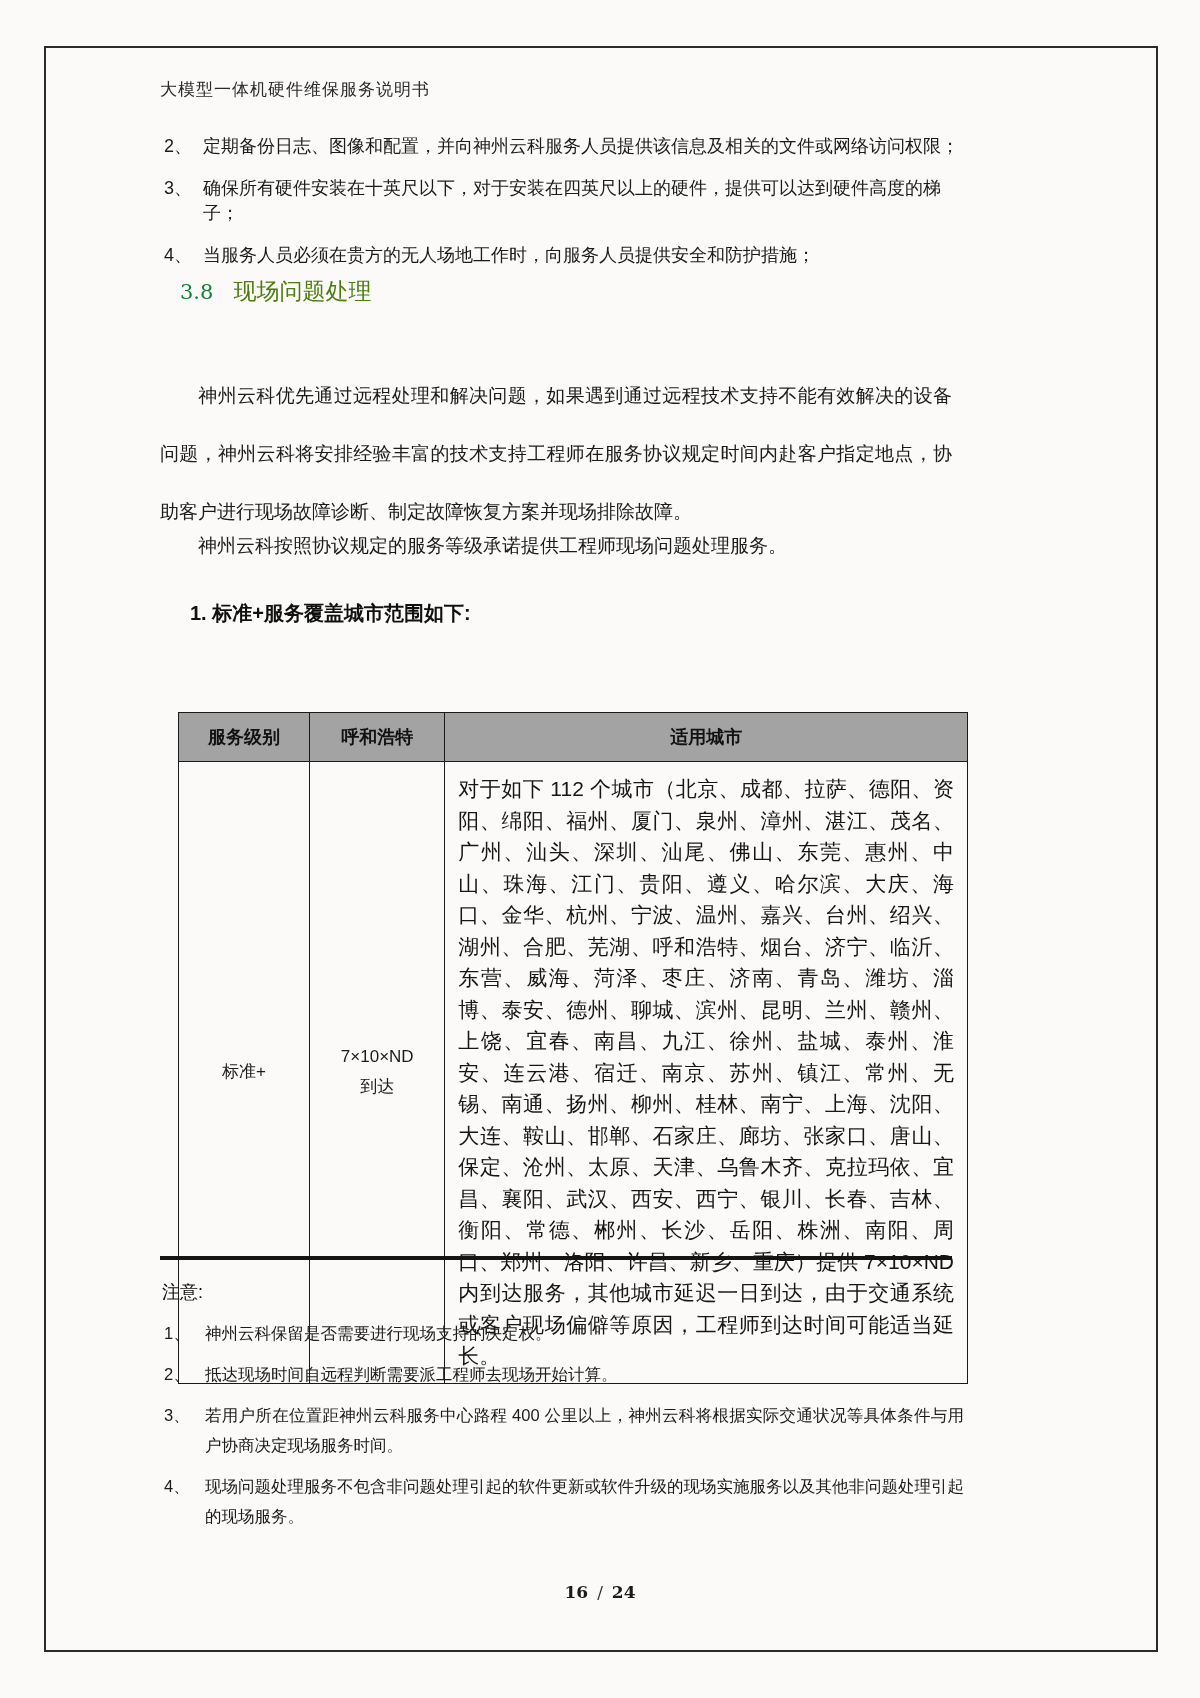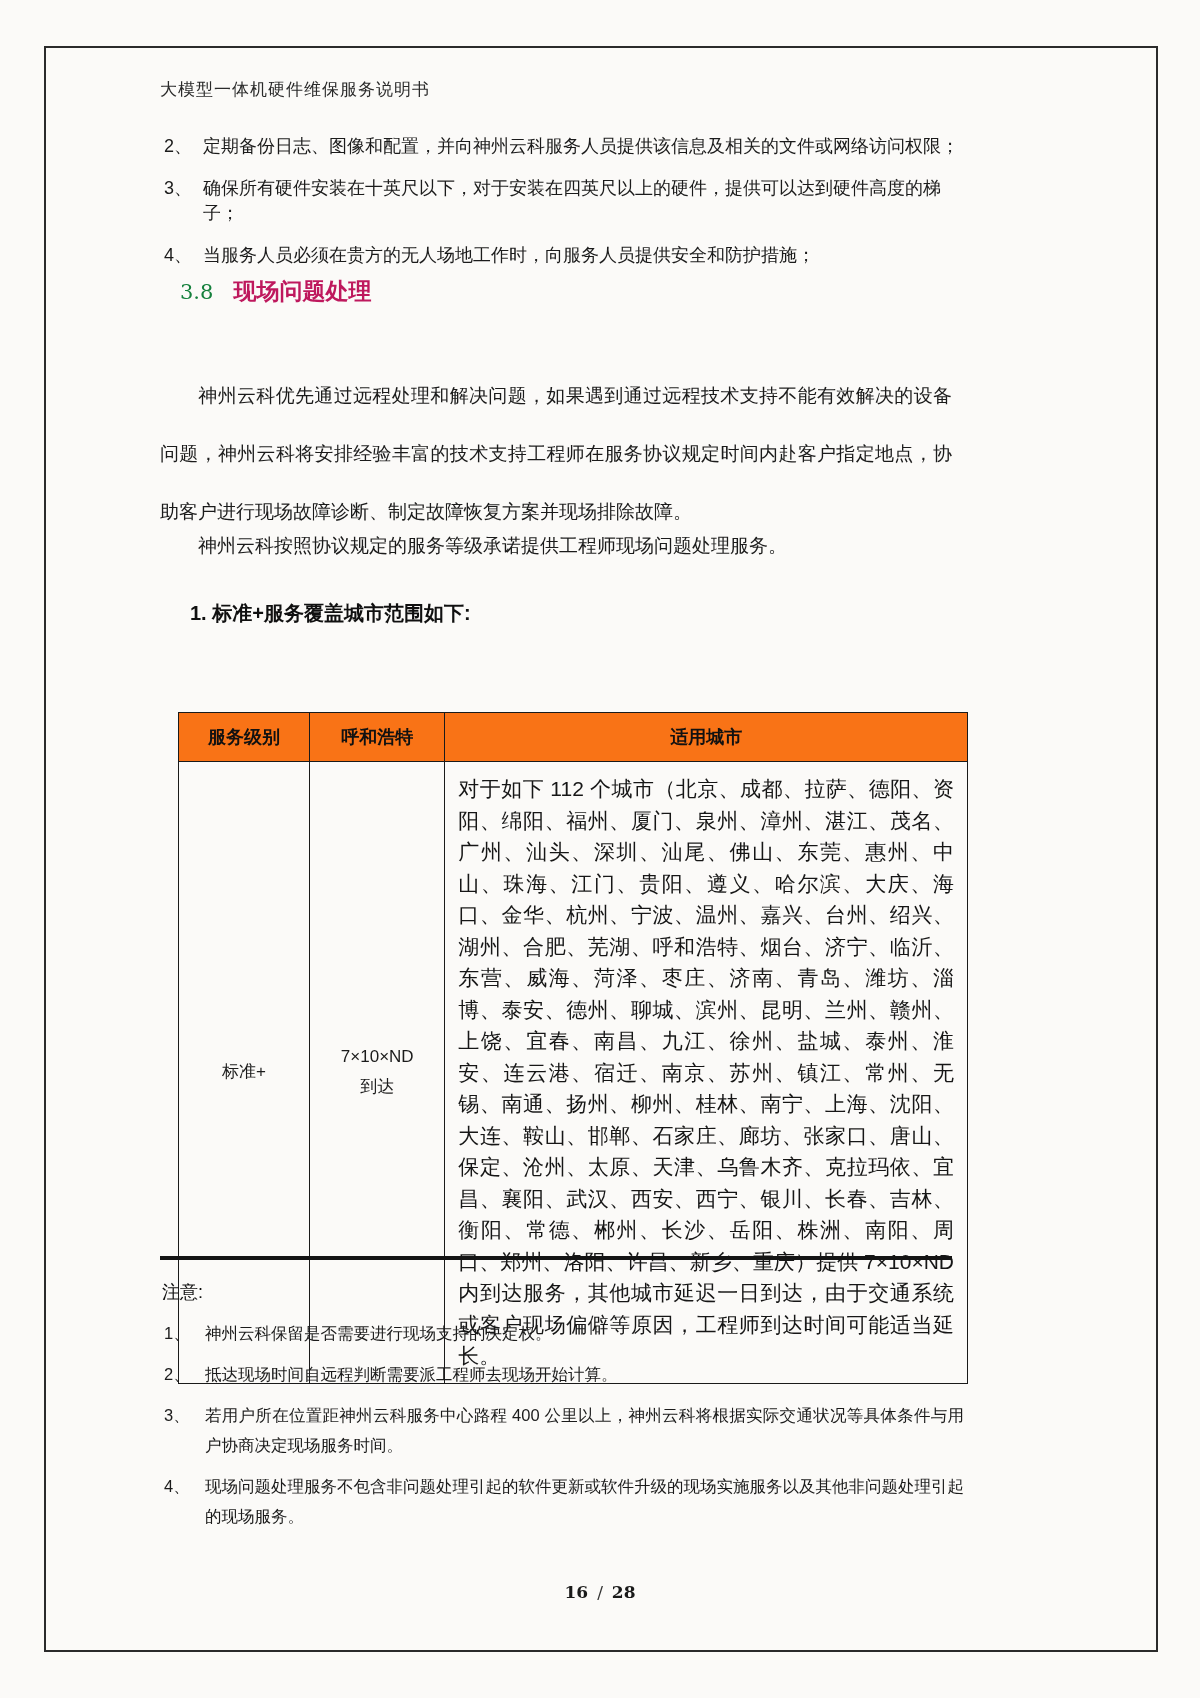--- a/index.html
+++ b/index.html
@@ -28,36 +28,36 @@
   .prelist{left:164px;top:134px;width:800px;}
   .pl-item{display:flex;margin-bottom:17px;font-size:18px;line-height:25px;}
   .pl-num{width:39px;flex:0 0 39px;}
   .pl-text{flex:1;}
   
   .sec-heading{left:180px;top:276px;width:700px;}
   .sec-num{
     font-family:"DejaVu Serif","Liberation Serif",serif;
     font-size:21px;margin-right:20px;color:#15803d;
   }
-  .sec-title{font-size:23px;font-weight:bold;color:#be185d;}
+  .sec-title{font-size:23px;font-weight:normal;color:#4d7c0f;}
   
   .para{left:160px;top:367px;width:792px;
     font-size:19px;line-height:58px;text-align:justify;color:#1b1b1b;}
   .para .indent{display:inline-block;width:38px;}
   .para2{left:160px;top:531px;width:792px;font-size:19px;line-height:30px;}
   
   .coverage-heading{left:164px;top:600px;width:700px;font-size:20px;font-weight:bold;color:#101010;margin-left:26px;}
   
   .svc-table{
     left:178px;top:712px;width:790px;
     border-collapse:collapse;table-layout:fixed;
   }
   .svc-table th,.svc-table td{border:1.5px solid #1a1a1a;}
   .svc-table th{
-    background:#f97316;height:46px;
+    background:#a3a3a3;height:46px;
     font-size:18px;font-weight:bold;text-align:center;vertical-align:middle;color:#111;
   }
   .col-level{width:130px;}
   .col-resp{width:134px;}
   .col-cities{width:518px;}
   .cell-center{
     text-align:center;vertical-align:middle;font-size:17px;color:#1b1b1b;line-height:30px;
   }
   .cell-cities{
     vertical-align:top;padding:11px 13px;
@@ -157,14 +157,14 @@
     <span class="note-num">3、</span>
     <span class="note-text">若用户所在位置距神州云科服务中心路程 400 公里以上，神州云科将根据实际交通状况等具体条件与用户协商决定现场服务时间。</span>
   </div>
   <div class="note-item">
     <span class="note-num">4、</span>
     <span class="note-text">现场问题处理服务不包含非问题处理引起的软件更新或软件升级的现场实施服务以及其他非问题处理引起的现场服务。</span>
   </div>
 </div>
 
 <div class="footer abs">
-  <span class="pg-num">16</span><span class="pg-sep">/</span><span class="pg-num">28</span>
+  <span class="pg-num">16</span><span class="pg-sep">/</span><span class="pg-num">24</span>
 </div>
 
 </body></html>

